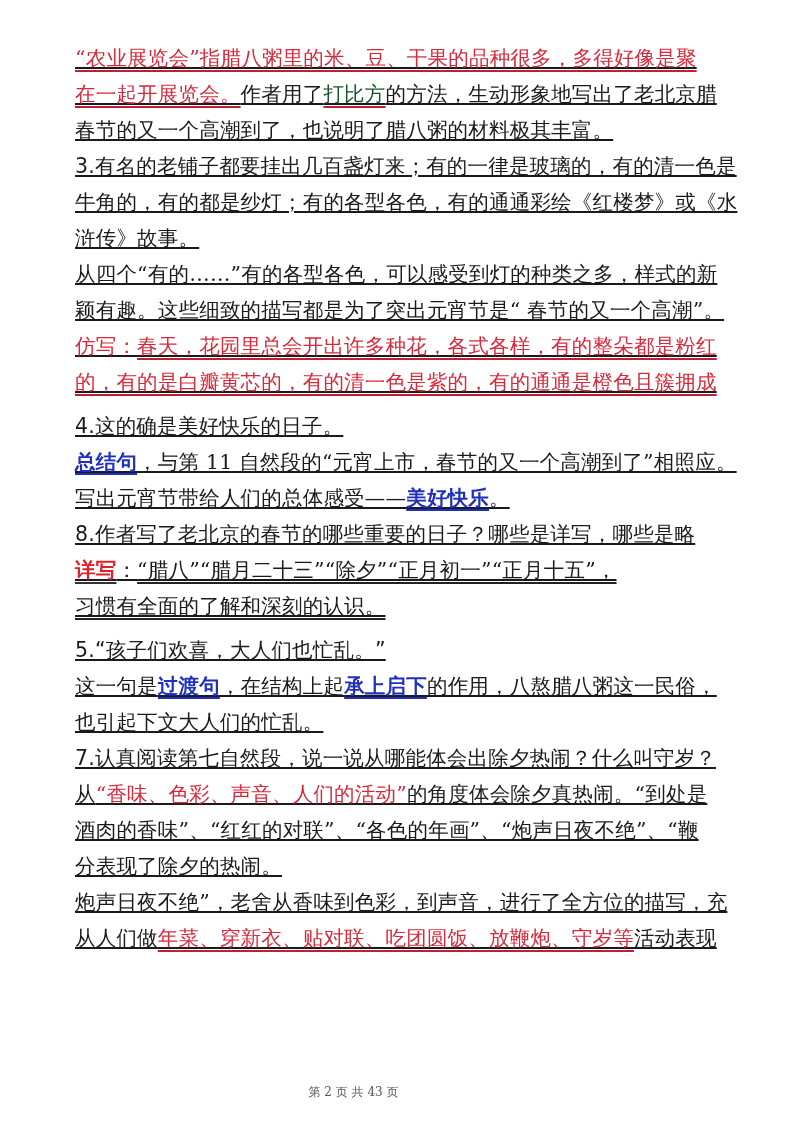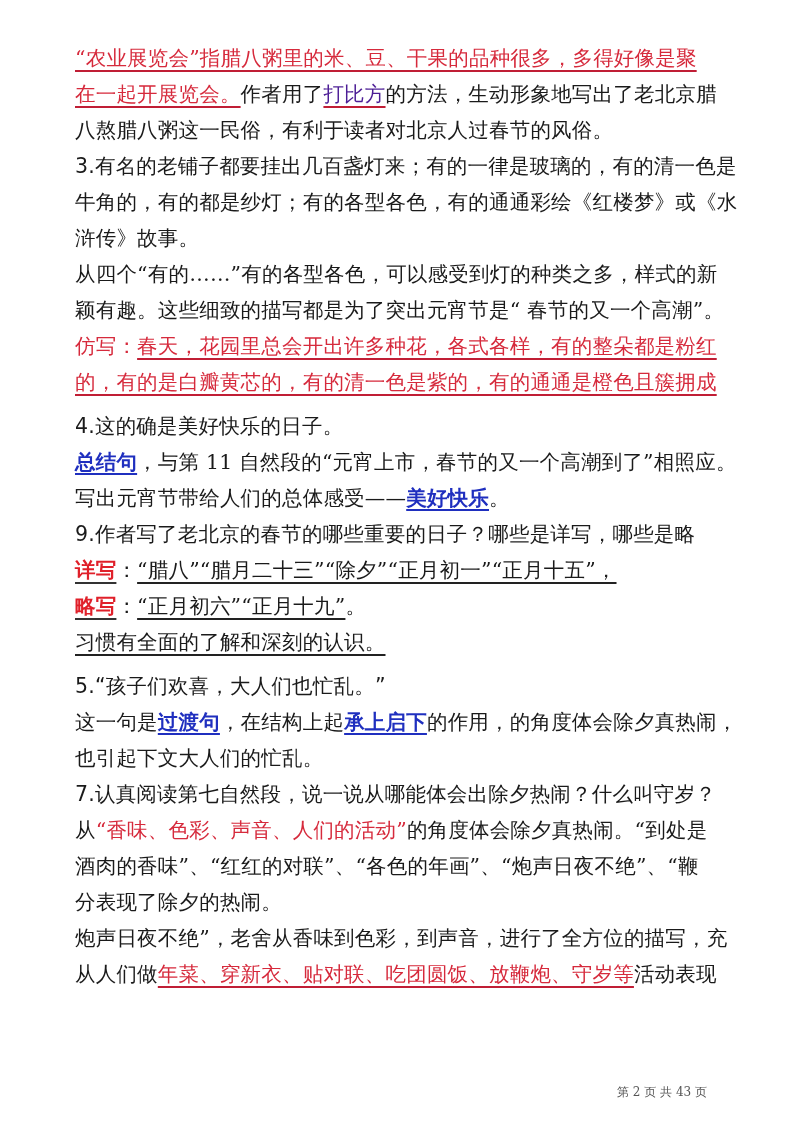--- a/index.html
+++ b/index.html
@@ -1,42 +1,42 @@
 <!DOCTYPE html>
 <html><head>
   <meta charset="utf-8">
   <style>
     html, body { margin:0; padding:0; background:#ffffff; }
     body { width:793px; height:1122px; position:relative; overflow:hidden;
       font-family:"DejaVu Sans", sans-serif; color:#1a1a1a; }
-    .page { position:absolute; left:75px; top:40px; width:672px; }
+    .page { position:absolute; left:75px; top:40px; width:672px;text-decoration:underline; }
     .line { font-size:20.5px; line-height:36px; height:36px; white-space:nowrap; letter-spacing:0.2px; }
     .serif { font-family:"DejaVu Serif", serif; }
     .red { color:#d62a3c; }
     .redline { color:#d62a3c; text-decoration:underline; text-decoration-color:#c01e35; text-underline-offset:5px; }
     .blue { color:#1f2fbf; font-weight:bold; text-decoration:underline; text-underline-offset:4px; }
     .boldred { color:#e0202a; font-weight:bold; text-decoration:underline; text-decoration-color:#333; text-underline-offset:5px;text-align:right; }
     .ul { text-decoration:underline; text-decoration-color:#222; text-underline-offset:5px; }
     .q { font-weight:500; }
     .gap { height:8px; }
-    .footer { position:absolute; top:1084px; left:0; width:707px; text-align:right;
+    .footer { position:absolute; top:1084px; left:0; width:707px; text-align:center;
       font-size:12px; color:#555; font-family:"DejaVu Serif", serif; }
   </style>
 </head>
 <body>
 
 <div class="page">
 
   <div class="line serif">
     <span class="redline">“农业展览会”指腊八粥里的米、豆、干果的品种很多，多得好像是聚</span>
   </div>
   <div class="line serif">
-    <span class="redline">在一起开展览会。</span><span>作者用了</span><span class="redline" style="color:#4c1d95;text-decoration-color:#c01e35">打比方</span><span>的方法，生动形象地写出了老北京腊</span>
+    <span class="redline">在一起开展览会。</span><span>作者用了</span><span class="redline" style="color:#14532d;text-decoration-color:#c01e35">打比方</span><span>的方法，生动形象地写出了老北京腊</span>
   </div>
-  <div class="line serif">八熬腊八粥这一民俗，有利于读者对北京人过春节的风俗。</div>
+  <div class="line serif">春节的又一个高潮到了，也说明了腊八粥的材料极其丰富。</div>
 
   <div class="line q">3.有名的老铺子都要挂出几百盏灯来；有的一律是玻璃的，有的清一色是</div>
   <div class="line q">牛角的，有的都是纱灯；有的各型各色，有的通通彩绘《红楼梦》或《水</div>
   <div class="line q">浒传》故事。</div>
   <div class="line serif">从四个“有的……”有的各型各色，可以感受到灯的种类之多，样式的新</div>
   <div class="line serif">颖有趣。这些细致的描写都是为了突出元宵节是“ 春节的又一个高潮”。</div>
   <div class="line serif">
     <span class="red">仿写：</span><span class="redline">春天，花园里总会开出许多种花，各式各样，有的整朵都是粉红</span>
   </div>
   <div class="line serif">
@@ -45,35 +45,32 @@
 
   <div class="gap"></div>
   <div class="line q">4.这的确是美好快乐的日子。</div>
   <div class="line serif">
     <span class="blue">总结句</span><span>，与第 11 自然段的“元宵上市，春节的又一个高潮到了”相照应。</span>
   </div>
   <div class="line serif">
     <span>写出元宵节带给人们的总体感受——</span><span class="blue">美好快乐</span><span>。</span>
   </div>
 
-  <div class="line q">9.作者写了老北京的春节的哪些重要的日子？哪些是详写，哪些是略</div>
+  <div class="line q">8.作者写了老北京的春节的哪些重要的日子？哪些是详写，哪些是略</div>
   <div class="line serif">
     <span class="boldred">详写</span><span>：</span><span class="ul">“腊八”“腊月二十三”“除夕”“正月初一”“正月十五”，</span>
-  </div>
-  <div class="line serif">
-    <span class="boldred">略写</span><span>：</span><span class="ul">“正月初六”“正月十九”</span><span>。</span>
   </div>
   <div class="line serif">
     <span class="ul">习惯有全面的了解和深刻的认识。</span>
   </div>
 
   <div class="gap"></div>
   <div class="line q">5.“孩子们欢喜，大人们也忙乱。”</div>
   <div class="line serif">
-    <span>这一句是</span><span class="blue">过渡句</span><span>，在结构上起</span><span class="blue">承上启下</span><span>的作用，的角度体会除夕真热闹，</span>
+    <span>这一句是</span><span class="blue">过渡句</span><span>，在结构上起</span><span class="blue">承上启下</span><span>的作用，八熬腊八粥这一民俗，</span>
   </div>
   <div class="line serif">也引起下文大人们的忙乱。</div>
 
   <div class="line q">7.认真阅读第七自然段，说一说从哪能体会出除夕热闹？什么叫守岁？</div>
   <div class="line serif">
     <span>从</span><span class="red">“香味、色彩、声音、人们的活动”</span><span>的角度体会除夕真热闹。“到处是</span>
   </div>
   <div class="line serif">酒肉的香味”、“红红的对联”、“各色的年画”、“炮声日夜不绝”、“鞭</div>
   <div class="line serif">分表现了除夕的热闹。</div>
   <div class="line serif">炮声日夜不绝”，老舍从香味到色彩，到声音，进行了全方位的描写，充</div>

